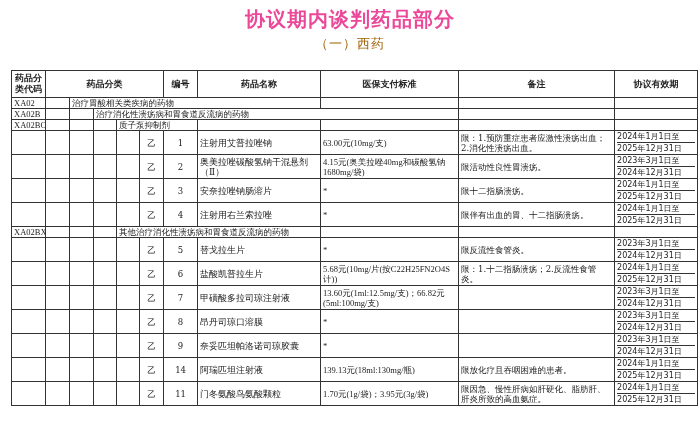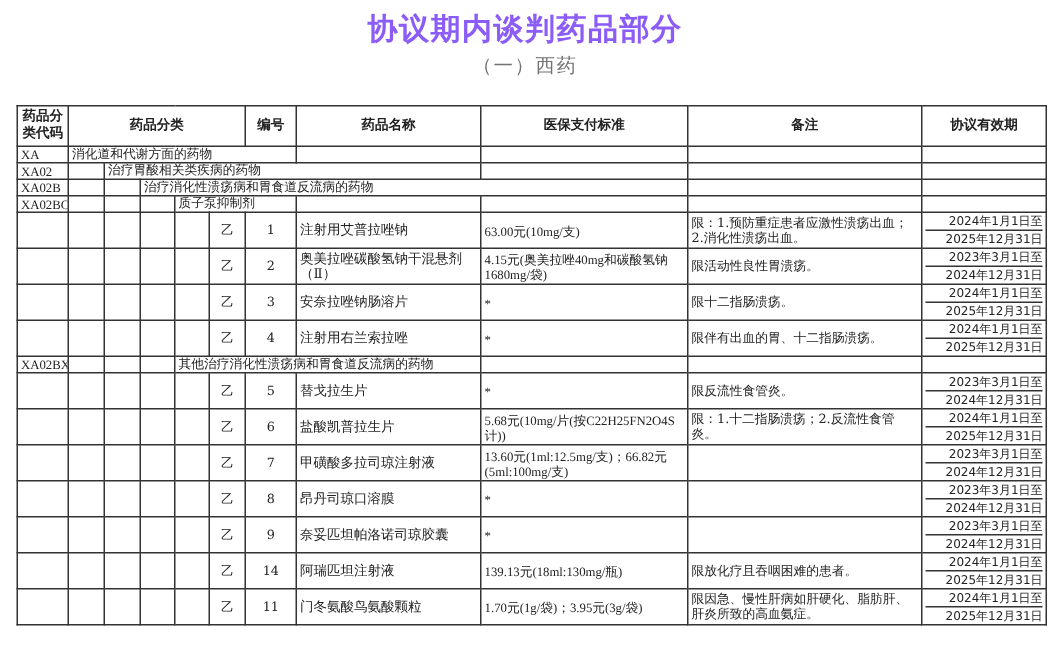--- a/index.html
+++ b/index.html
@@ -1,33 +1,33 @@
 <!DOCTYPE html>
 <html><head>
 <meta charset="utf-8">
 <style>
   html, body { margin:0; padding:0; background:#ffffff; }
   body { width:700px; height:447px; overflow:hidden; position:relative;
          font-family:"DejaVu Serif", "Liberation Serif", serif; color:#222; }
   .title { position:absolute; left:0; top:6px; width:700px; text-align:center;
-           font-size:20px; font-weight:bold; letter-spacing:1px; color:#8b5cf6; }
+           font-size:20px; font-weight:bold; letter-spacing:1px; color:#ec4899; }
   .subtitle { position:absolute; left:0; top:35px; width:700px; text-align:center;
-              font-size:13px; color:#737373; letter-spacing:1px; }
+              font-size:13px; color:#a16207; letter-spacing:1px; }
   table { position:absolute; left:11px; top:70px; border-collapse:collapse;
           table-layout:fixed; width:686px; }
   td, th { border:1px solid #333; padding:0 2px; font-size:8.5px; line-height:10px;
            overflow:hidden; white-space:nowrap; vertical-align:middle; }
   th { font-family:"DejaVu Sans", sans-serif; font-weight:bold; font-size:9px;
        text-align:center; height:26px; line-height:11px; }
   tr.cat td { height:10px; font-size:8.5px; }
   tr.item td { height:22px; }
   td.code { font-family:"Liberation Serif", serif; font-size:8.5px; }
   td.center { text-align:center; }
   td.wrap { white-space:normal; }
-  td.valid { text-align:right; white-space:normal; font-family:"DejaVu Sans", sans-serif;
+  td.valid { text-align:left; white-space:normal; font-family:"DejaVu Sans", sans-serif;
              font-size:8px; line-height:11px; }
   td.valid span { display:block; }
   td.valid span.u { border-bottom:1px solid #333; }
   td.name { font-size:9px;margin-left:44px; }
   td.std { font-family:"Liberation Serif", serif; font-size:8.5px; white-space:normal; }
   td.note { white-space:normal; font-size:8.5px; }
 </style>
 </head>
 <body>
 
@@ -52,28 +52,20 @@
       <tr>
     <th style="white-space:normal">药品分类代码</th>
     <th colspan="5">药品分类</th>
     <th>编号</th>
     <th>药品名称</th>
     <th>医保支付标准</th>
     <th>备注</th>
     <th>协议有效期</th>
   </tr>
 
-  <tr class="cat">
-    <td class="code">XA</td>
-    <td colspan="6">消化道和代谢方面的药物</td>
-    <td></td>
-        <td></td>
-        <td></td>
-        <td></td>
-  </tr>
 
   <tr class="cat">
     <td class="code">XA02</td>
     <td></td>
     <td colspan="6">治疗胃酸相关类疾病的药物</td>
     <td></td>
         <td></td>
         <td></td>
   </tr>
 

